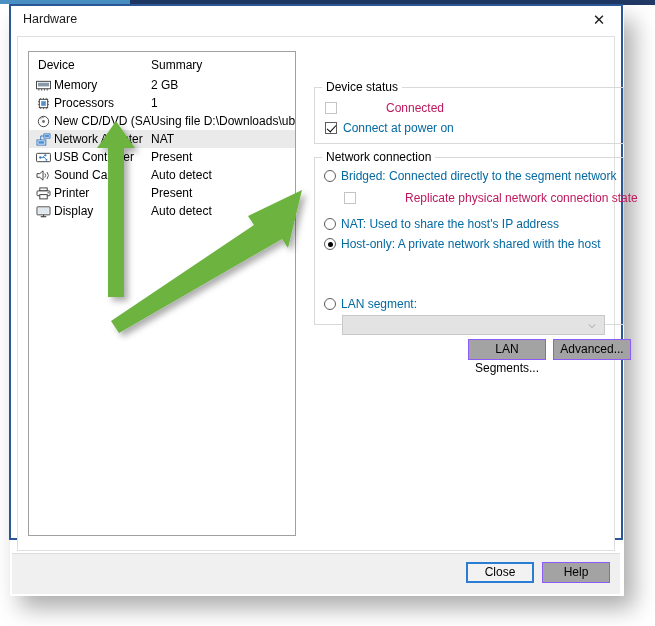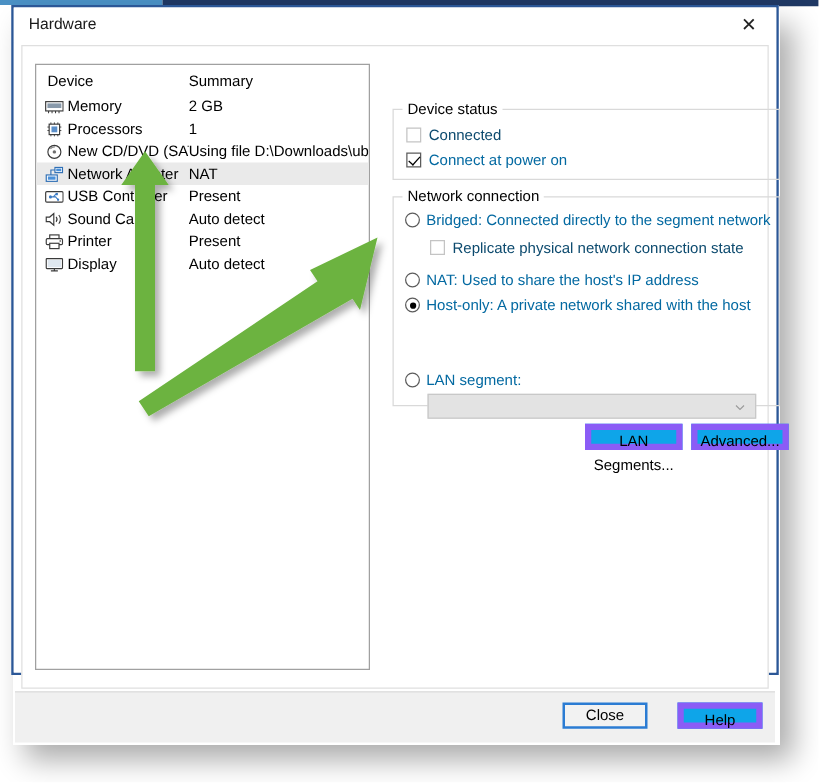--- a/index.html
+++ b/index.html
@@ -150,22 +150,22 @@
   .list-btns {
     position: absolute;
     left: 145px; top: 531px;
     display: flex;
     gap: 9px;
   }
   .btn {
     font-family: "Liberation Sans", sans-serif;
     font-size: 12px;
     color: #000;
-    background: #0ea5e9;
-    border: 5px solid #8b5cf6;
+    background: #a3a3a3;
+    border: 1px solid #8b5cf6;
     padding: 0;
     height: 21px;
     min-width: 68px;
     cursor: pointer;
     line-height: 19px;
     text-align: center;
   }
   .btn.wide { min-width: 78px; }
   .btn.default {
     border: 2px solid #2b7cd3;
@@ -193,21 +193,21 @@
 
   
   .ck-row, .rd-row {
     position: absolute;
     display: flex;
     align-items: center;
     font-size: 12px;
     color: #0369a1;
     white-space: nowrap;
   }
-  .ck-row.disabled, .rd-row.disabled { color: #0c4a6e; }
+  .ck-row.disabled, .rd-row.disabled { color: #be185d; gap: 43px; }
 
   .checkbox {
     width: 12px; height: 12px;
     border: 1px solid #5c5c5c;
     background: #ffffff;
     margin-right: 6px;
     position: relative;
     flex: 0 0 auto;
     box-sizing: border-box;
   }
@@ -266,21 +266,21 @@
     left: 450px; top: 302px;
     display: flex;
     gap: 7px;
   }
 
   
   .footer-btns {
     position: absolute;
     right: 10px; top: 8px;
     display: flex;
-    gap: 24px;
+    gap: 8px;
   }
 
   
   .arrows {
     position: absolute;
     left: 0; top: 0;
     width: 655px; height: 626px;
     pointer-events: none;
   }
 </style>

